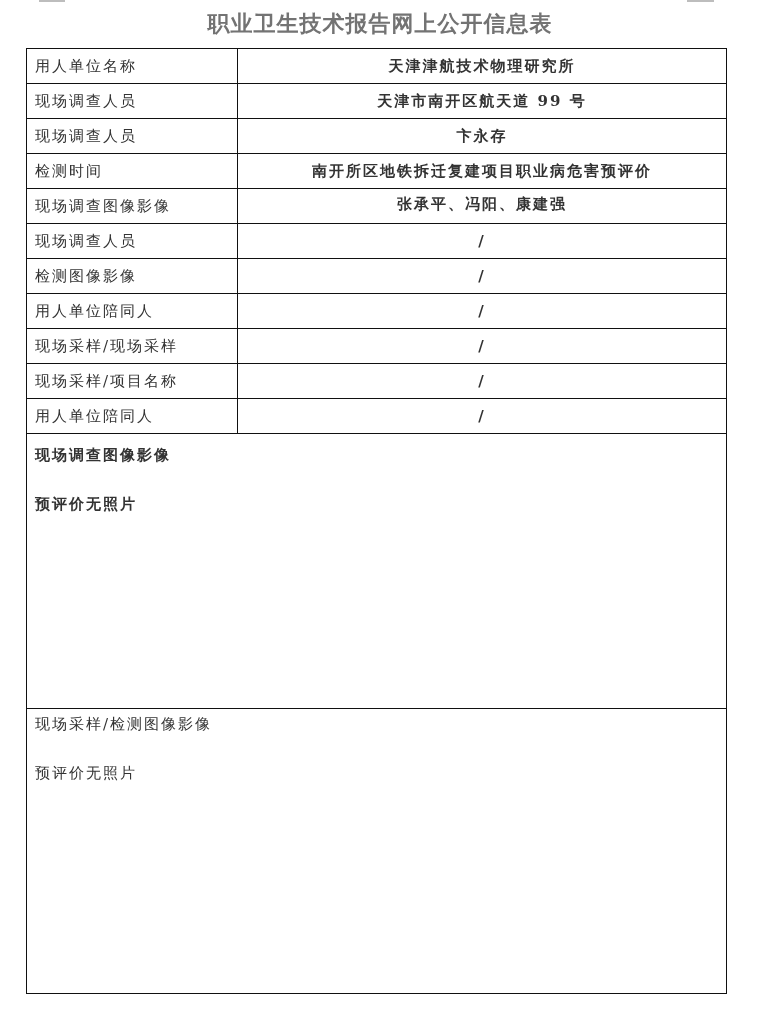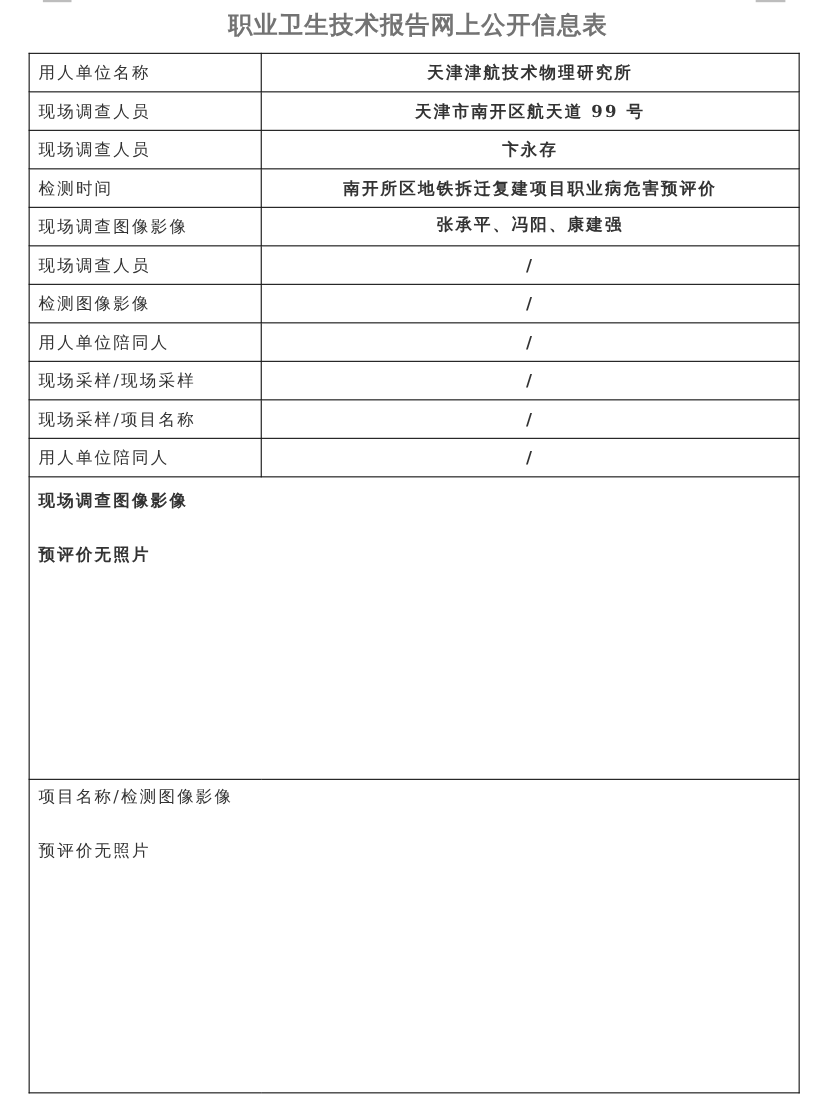--- a/index.html
+++ b/index.html
@@ -90,18 +90,18 @@
       <td class="value">/</td>
     </tr>
     <tr style="height:275px;font-weight:bold;">
       <td class="photo" colspan="2">
         <div class="photo-title">现场调查图像影像</div>
         <div class="photo-note">预评价无照片</div>
       </td>
     </tr>
     <tr style="height:285px;">
       <td class="photo" colspan="2" style="padding-top:2px;">
-        <div class="photo-title">项目名称/检测图像影像</div>
+        <div class="photo-title">现场采样/检测图像影像</div>
         <div class="photo-note">预评价无照片</div>
       </td>
     </tr>
   </tbody>
 </table>
 
 </body></html>

